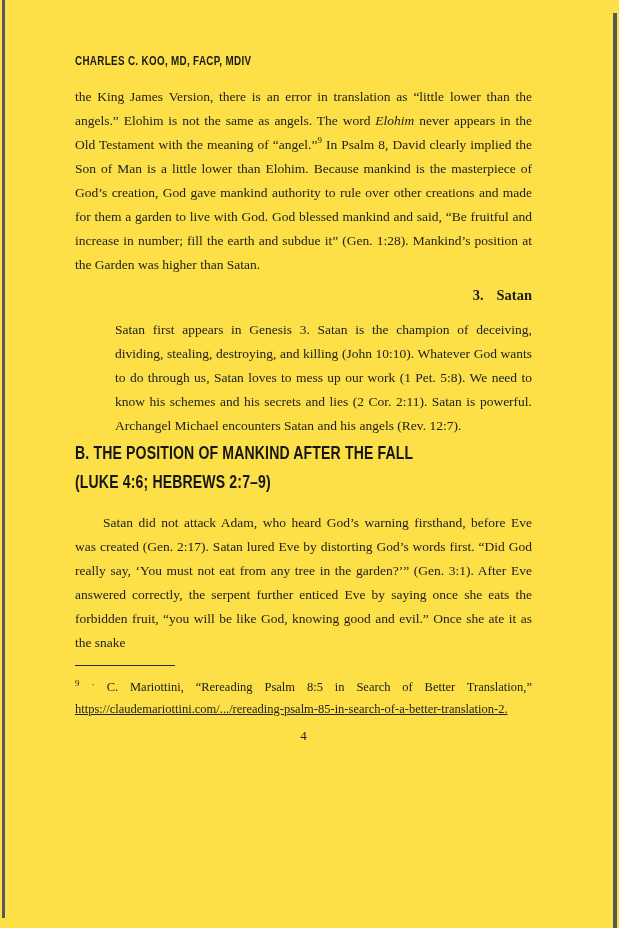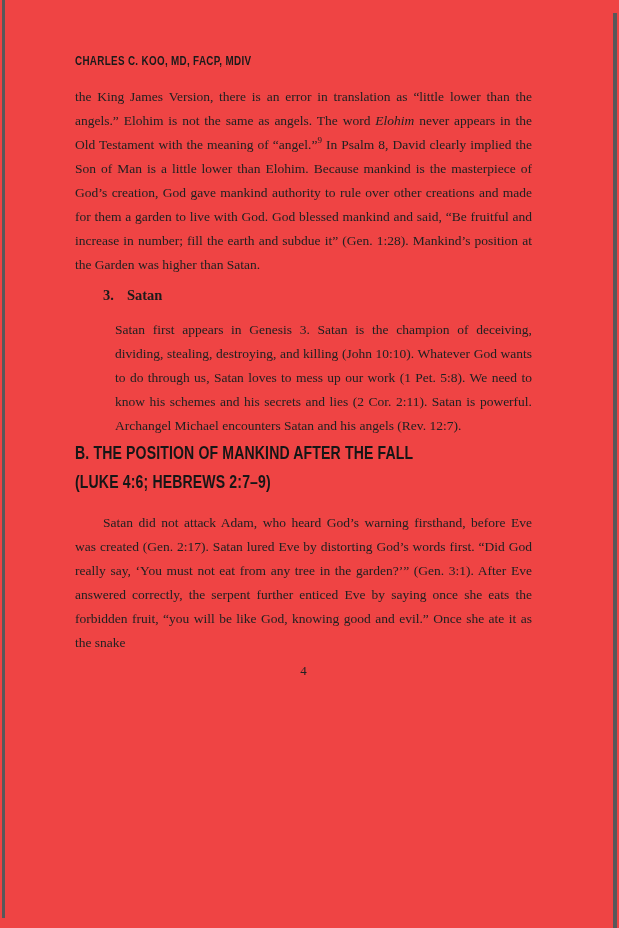--- a/index.html
+++ b/index.html
@@ -1,21 +1,21 @@
 <!DOCTYPE html>
 <html><head>
 <meta charset="utf-8">
 <style>
   * { margin: 0; padding: 0; box-sizing: border-box; }
   html, body { background: #ffffff; }
   .page {
     position: relative;
     width: 619px;
     height: 928px;
-    background: #ef4444;
+    background: #fde047;
     overflow: hidden;
     font-family: "Liberation Serif", serif;
     color: #212121;
   }
   .edge { position: absolute; background: #58585a; }
   .edge-left  { left: 2px;  top: 0;    width: 3px; height: 918px; }
   .edge-right { left: 613px; top: 13px; width: 4px; height: 915px; }
 
   .text-col {
     position: absolute;
@@ -56,20 +56,21 @@
   em { font-style: italic; }
 
   h2.section {
     margin-top: 10px;
     margin-bottom: 15px;
     padding-left: 28px;
     font-size: 14.5px;
     line-height: 16px;
     font-weight: 700;
     color: #1b1b1b;
+    text-align: right;
   }
   h2.section .num { display: inline-block; margin-right: 13px; }
 
   .heading-b {
     margin-bottom: 0;
     color: #161616;
   }
   .heading-b .hb-line {
     display: block;
     font-family: "Liberation Sans", sans-serif;
@@ -134,17 +135,23 @@
 
 
 
     <div class="heading-b">
       <span class="hb-line">B. THE POSITION OF MANKIND AFTER THE FALL</span>
       <span class="hb-line">(LUKE 4:6; HEBREWS 2:7–9)</span>
     </div>
 
     <p class="body para4">Satan did not attack Adam, who heard God’s warning firsthand, before Eve was created (Gen. 2:17). Satan lured Eve by distorting God’s words first. “Did God really say, ‘You must not eat from any tree in the garden?’” (Gen. 3:1). After Eve answered correctly, the serpent further enticed Eve by saying once she eats the forbidden fruit, “you will be like God, knowing good and evil.” Once she ate it as the snake</p>
 
+    <div class="footnote">
+      <div class="fn-rule"></div>
+      <p class="fn-text">
+        <sup class="fnref">9</sup> <span class="fn-dot">·</span> <span>C. Mariottini, “Rereading Psalm 8:5 in Search of Better Translation,” </span><a class="fn-link">https://claudemariottini.com/.../rereading-psalm-85-in-search-of-a-better-translation-2.</a>
+      </p>
+    </div>
 
     <div class="page-number">4</div>
 
   </div>
 </div>
 
 </body></html>

